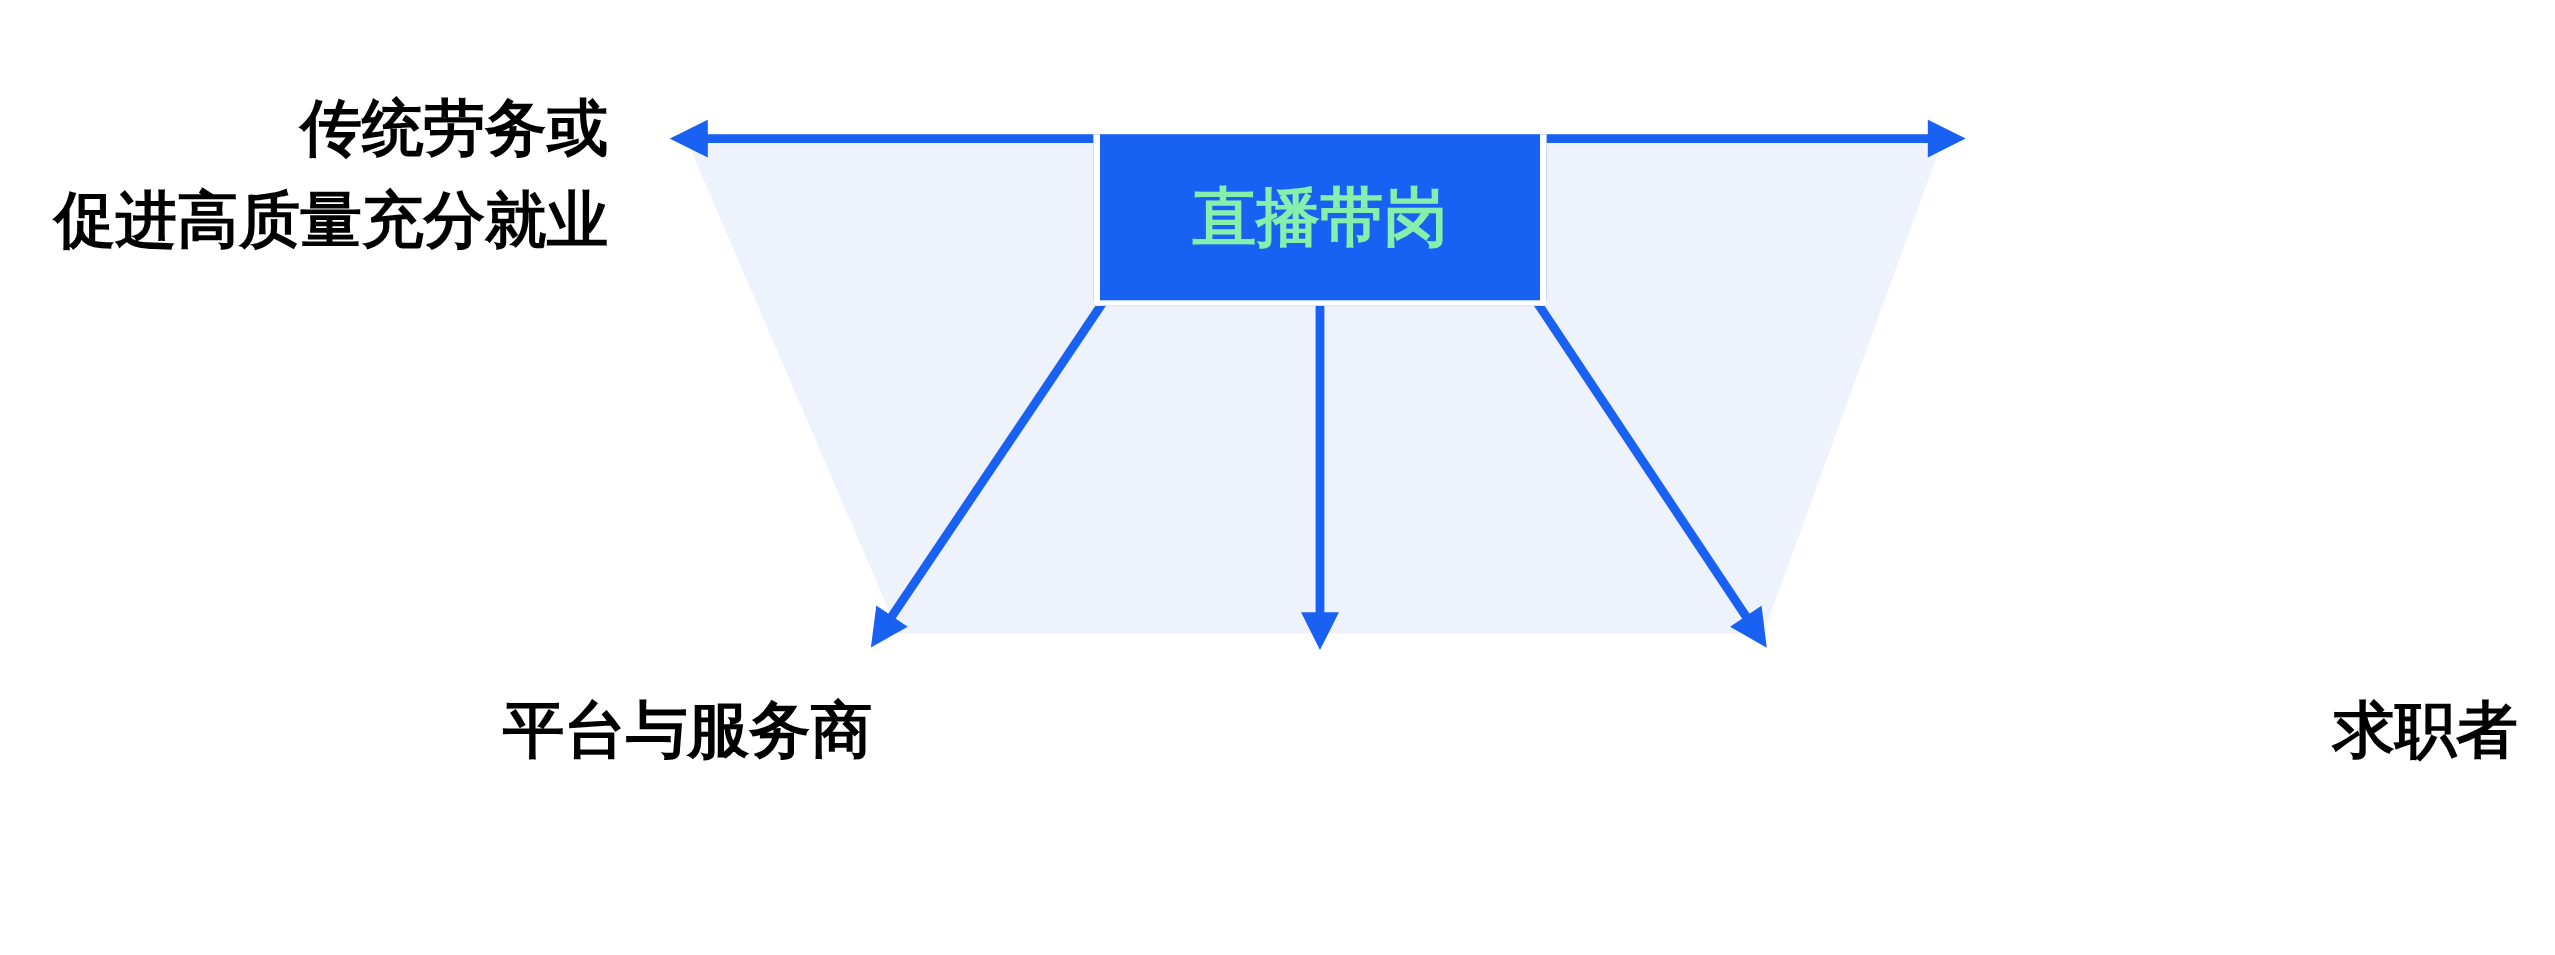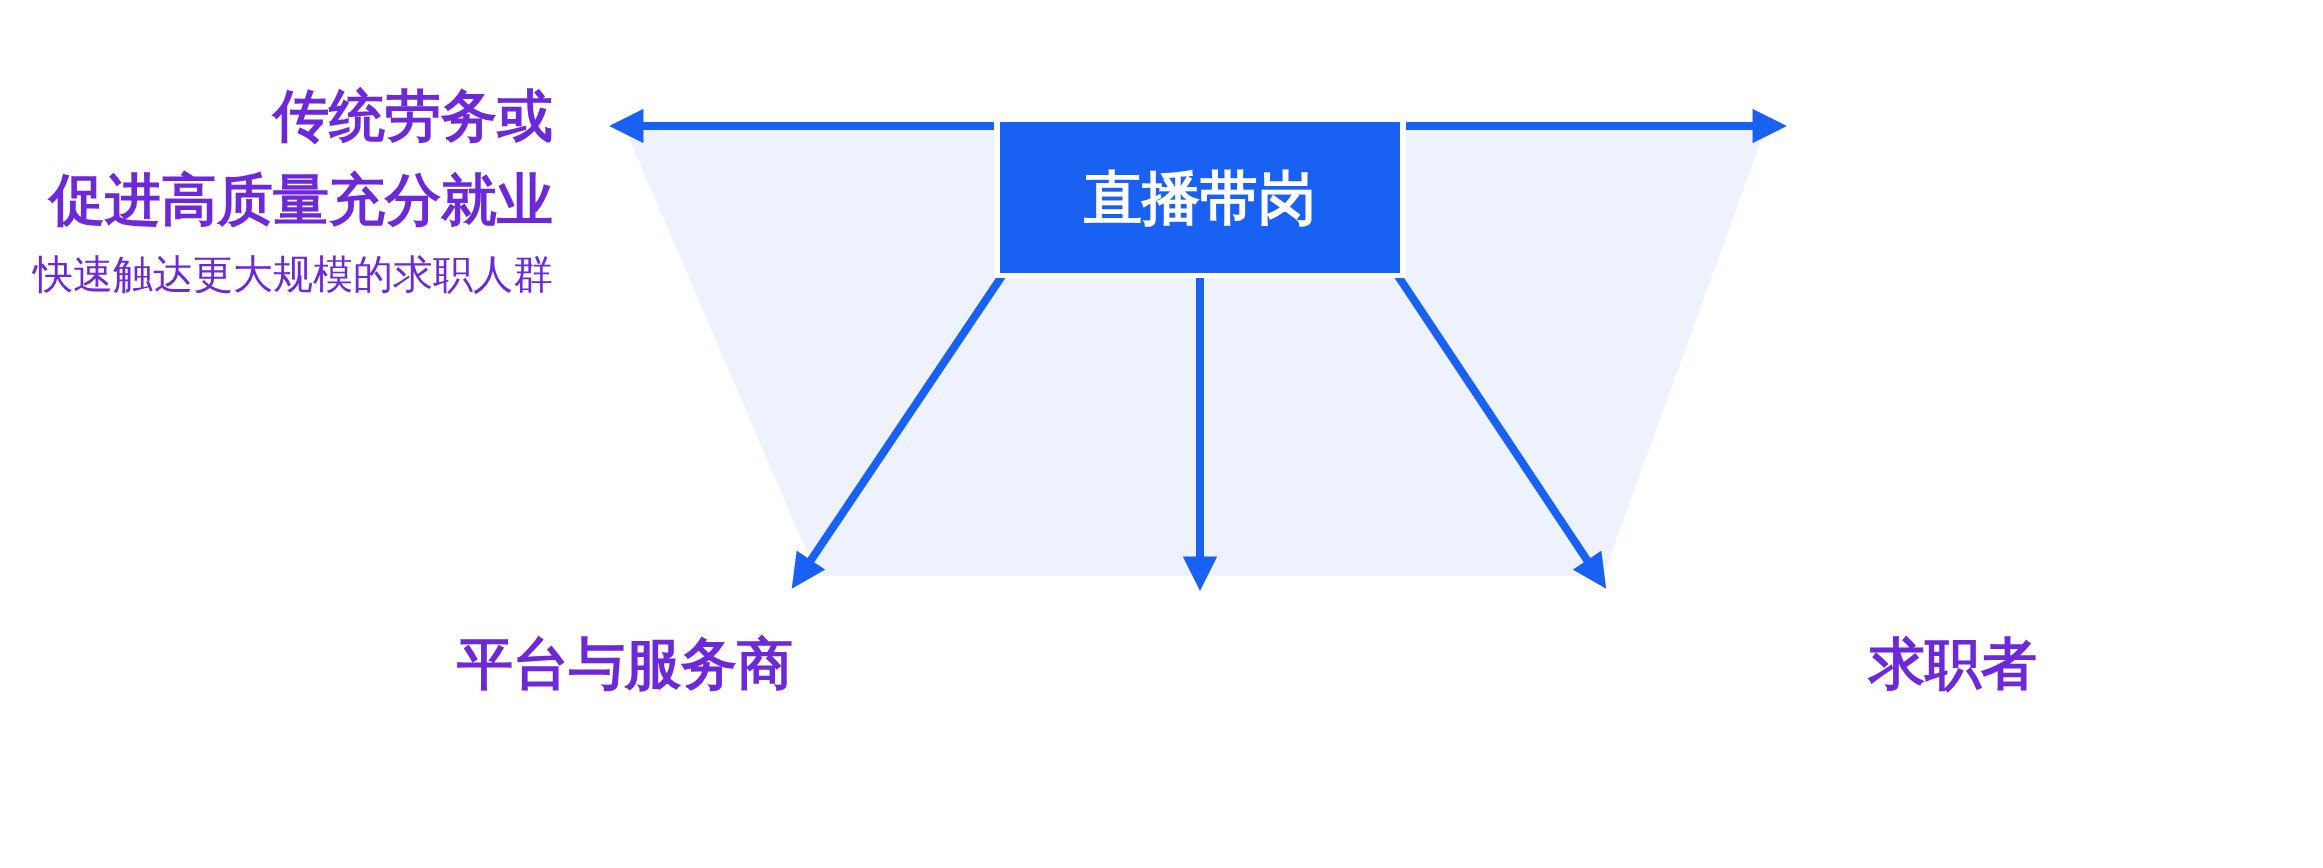--- a/index.html
+++ b/index.html
@@ -4,48 +4,48 @@
 <style>
   html,body{margin:0;padding:0;background:#ffffff;}
   .canvas{
     position:relative;
     width:2323px;height:868px;
     overflow:hidden;
     background:#ffffff;
     font-family:"Liberation Sans","DejaVu Sans",sans-serif;
   }
   .shape-layer{position:absolute;left:0;top:0;width:2323px;height:868px;}
-  .node{position:absolute;color:#6d28d9;}
+  .node{position:absolute;color:#000000;}
   .node .title{font-weight:700;font-size:56px;line-height:84px;white-space:nowrap;}
   .node .subtitle{font-weight:400;font-size:40px;line-height:56px;white-space:nowrap;}
 
   .node-top-left{top:74px;right:1770px;text-align:right;}
   .node-top-left .subtitle{margin-top:4px;}
 
   .node-top-right{top:74px;left:1843px;text-align:left;}
   .node-top-right .subtitle{line-height:54px;}
 
   .node-bottom{top:628px;text-align:center;}
   .node-bottom .title{line-height:72px;}
   .node-bottom-left{left:325px;width:600px;}
   .node-bottom-center{left:898px;width:600px;}
-  .node-bottom-right{left:1583px;width:740px;text-align:center;}
+  .node-bottom-right{left:1549px;width:740px;text-align:right;}
 
   .center-node{
     position:absolute;
     left:994px;top:122px;
     width:400px;height:151px;
     background:#1961F3;
     border-left:6px solid #ffffff;
     border-right:6px solid #ffffff;
     border-bottom:5px solid #ffffff;
     display:flex;align-items:center;justify-content:center;
   }
   .center-node .center-label{
-    color:#ffffff;font-weight:700;font-size:58px;line-height:1;white-space:nowrap;
+    color:#86efac;font-weight:700;font-size:58px;line-height:1;white-space:nowrap;
   }
 </style>
 </head>
 <body>
 
 <div class="canvas">
 
   <svg class="shape-layer" width="2323" height="868" viewBox="0 0 2323 868" aria-hidden="true">
     <defs>
       <marker id="arrowhead" viewBox="0 0 10 10" refX="1" refY="5" markerWidth="4.4" markerHeight="4.3" orient="auto">
@@ -66,21 +66,20 @@
     <line x1="1396" y1="273" x2="1589" y2="563" stroke="#1961F3" stroke-width="8" marker-end="url(#arrowhead)"></line>
   </svg>
 
   <div class="center-node">
     <span class="center-label">直播带岗</span>
   </div>
 
   <div class="node node-top-left">
     <div class="title">传统劳务或</div>
     <div class="title">促进高质量充分就业</div>
-    <div class="subtitle">快速触达更大规模的求职人群</div>
   </div>
 
 
   <div class="node node-bottom node-bottom-left">
     <div class="title">平台与服务商</div>
   </div>
 
   <div class="node node-bottom node-bottom-center">
   </div>
 

